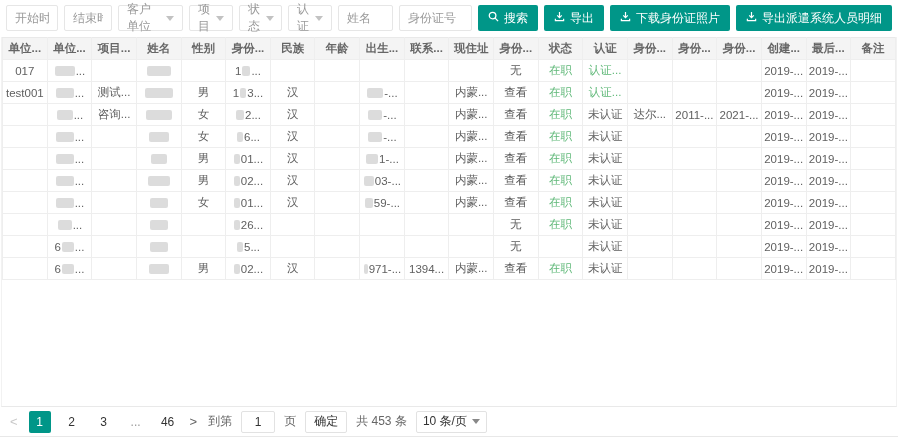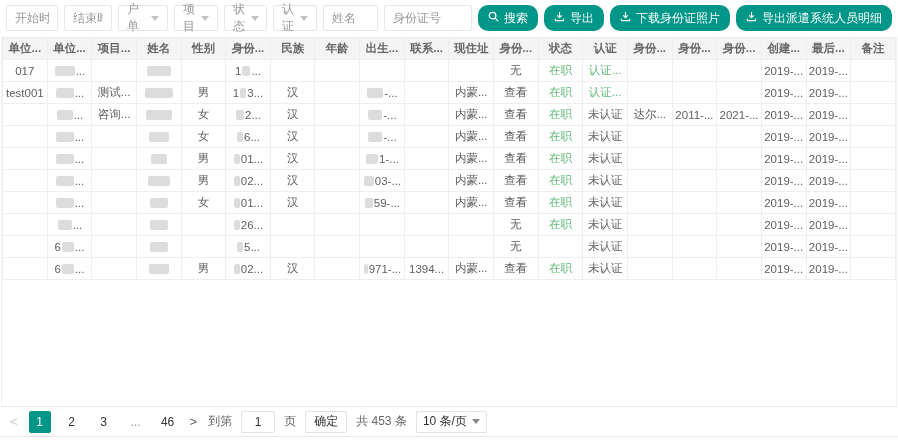--- a/index.html
+++ b/index.html
@@ -25,23 +25,23 @@
     height: 26px; border: 1px solid #e6e6e6; border-radius: 2px;
     display: flex; align-items: center; justify-content: space-between;
     padding: 0 8px; color: #999; background: #fff; cursor: pointer;
   }
   .caret {
     width: 0; height: 0; border-left: 4px solid transparent;
     border-right: 4px solid transparent; border-top: 5px solid #c2c2c2;
     margin-left: 6px; flex: 0 0 auto;
   }
   .w52{width:52px}.w48{width:48px}.w112{width:112px}.w62{width:62px}
-  .w43{width:43px}.w53{width:53px}.w55{width:55px}.w88{width:88px}
+  .w43{width:43px}.w53{width:53px}.w55{width:55px}.w88{width:73px}
   .btn {
-    height: 26px; border: none; border-radius: 10px; cursor: pointer;
+    height: 26px; border: none; border-radius: 2px; cursor: pointer;
     color: #fff; font-size: 12px; padding: 0 10px; white-space: nowrap;
     display: inline-flex; align-items: center; gap: 5px; font-family: inherit;
     background: #009688;
   }
   .btn svg { flex: 0 0 auto; }
 
   
   .table-area {
     flex: 1 1 auto; border: 1px solid #f2f2f2; border-top: none;
     margin: 2px 1px 0 1px; overflow: hidden; border-bottom: 1px solid #e9e9e9;

